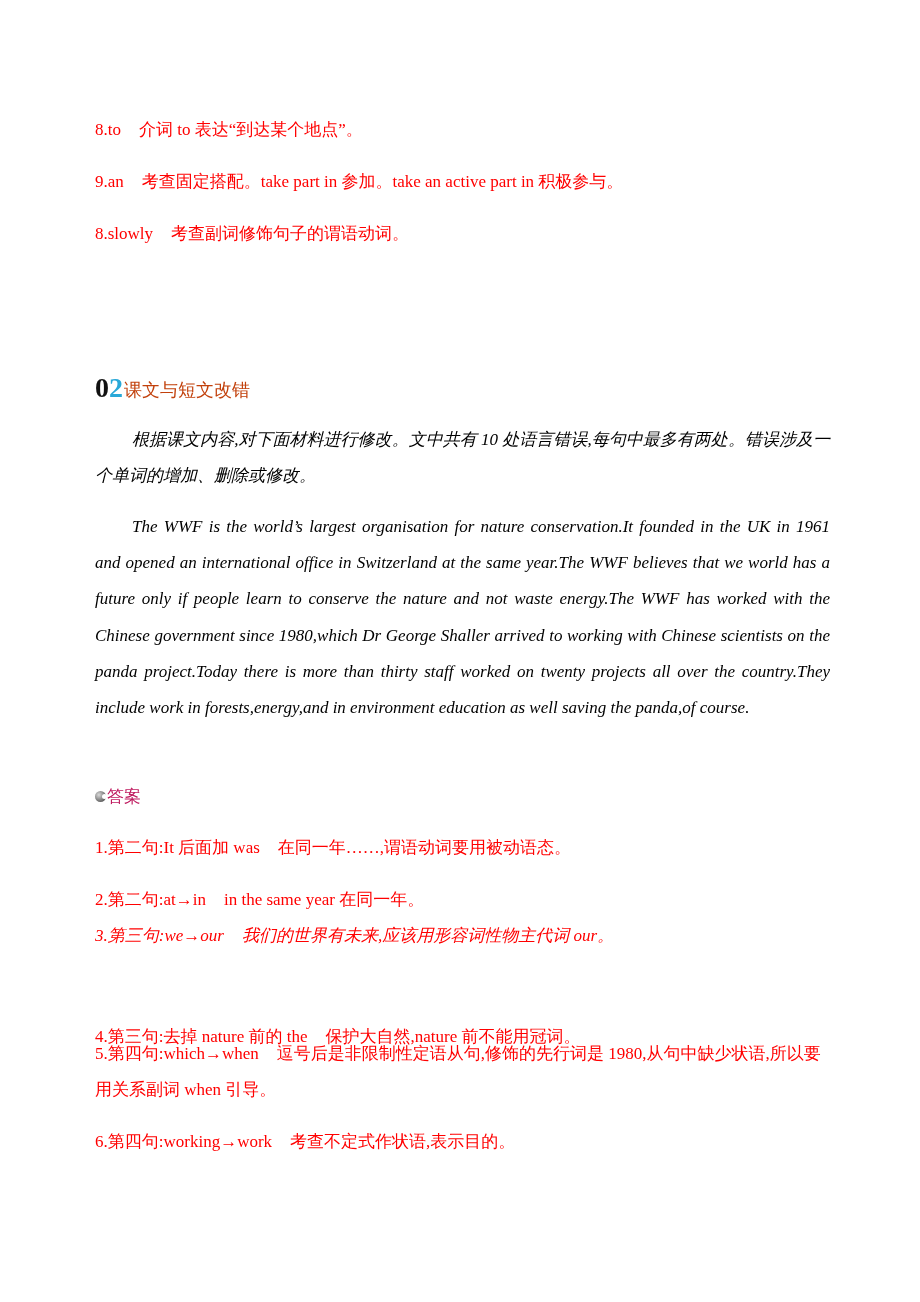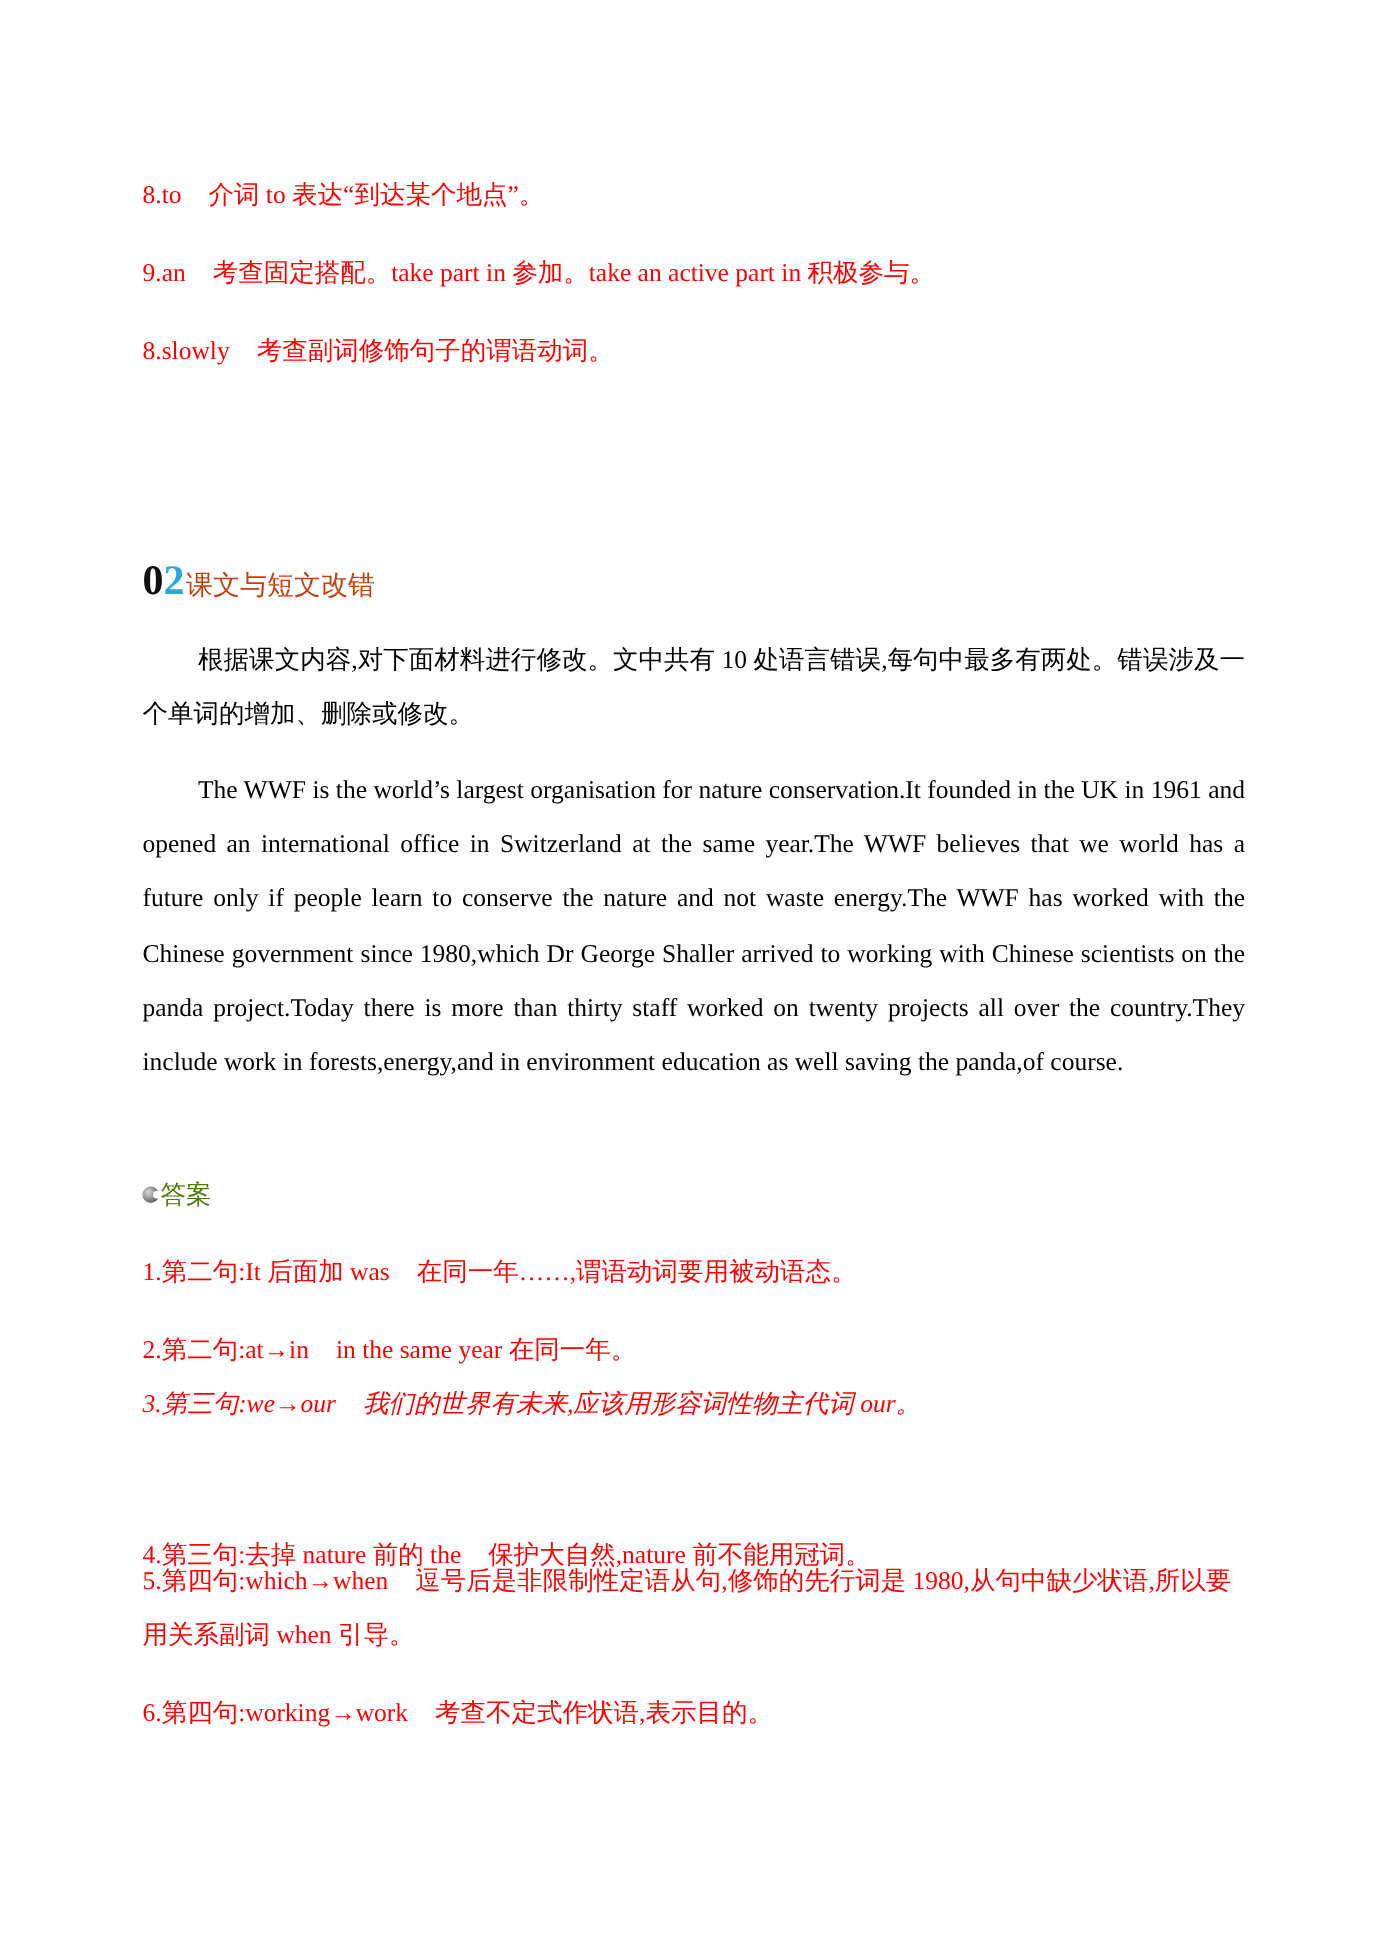--- a/index.html
+++ b/index.html
@@ -5,23 +5,23 @@
   html, body { margin: 0; padding: 0; background: #ffffff; }
   body { width: 920px; height: 1302px; position: relative; overflow: hidden;
          font-family: "Liberation Serif", "DejaVu Serif", serif; color: #000; }
   .line { position: absolute; left: 95px; font-size: 17px; white-space: nowrap; line-height: 20px; }
   .red { color: #ff0000; }
   .gap { display: inline-block; width: 18px; }
   .section-head { position: absolute; left: 95px; top: 372px; height: 30px; display: flex; align-items: flex-end; }
   .num0 { font-family: "Liberation Serif", serif; font-weight: bold; font-size: 28px; color: #111; line-height: 28px; }
   .num2 { font-family: "Liberation Serif", serif; font-weight: bold; font-size: 28px; color: #29a8d8; line-height: 28px; margin-right: 1px; }
   .sec-title { font-size: 18px; line-height: 24px; color: #c2410c; }
-  .para { position: absolute; left: 95px; width: 735px; font-size: 17px; line-height: 36.2px; text-align: justify; }
+  .para { position: absolute; left: 95px; width: 735px; font-size: 17px; line-height: 36.2px; text-align: justify; font-style: italic; }
   .para .indent { display: inline-block; width: 37px; }
-  .ans-head { position: absolute; left: 95px; top: 785px; display: flex; align-items: center; font-size: 17px; color: #4d7c0f; }
+  .ans-head { position: absolute; left: 95px; top: 785px; display: flex; align-items: center; font-size: 17px; color: #be185d; }
   .ans-icon { width: 11px; height: 11px; border-radius: 50%; background: radial-gradient(circle at 35% 35%, #d9d9d9, #666 70%); margin-right: 1px; position: relative; }
   .ans-icon::after { content: ""; position: absolute; right: -1px; top: 3px; width: 5px; height: 5px; background: #fff; border-radius: 50%; }
   .ans5 { position: absolute; left: 95px; width: 735px; font-size: 17px; line-height: 36px; color: #ff0000; }
 </style>
 </head>
 <body>
 
 <div class="line red" style="top:120px;text-align:right;">
   <span>8.to</span><span class="gap"></span><span>介词 to 表达“到达某个地点”。</span>
 </div>

